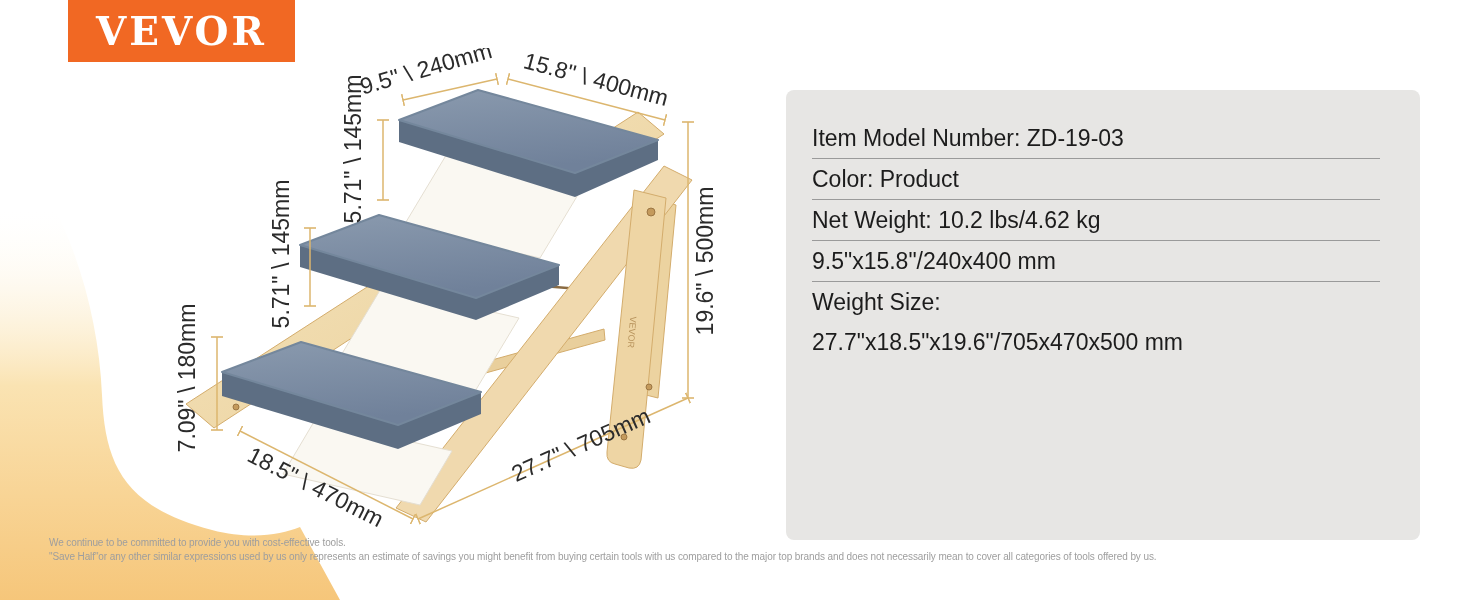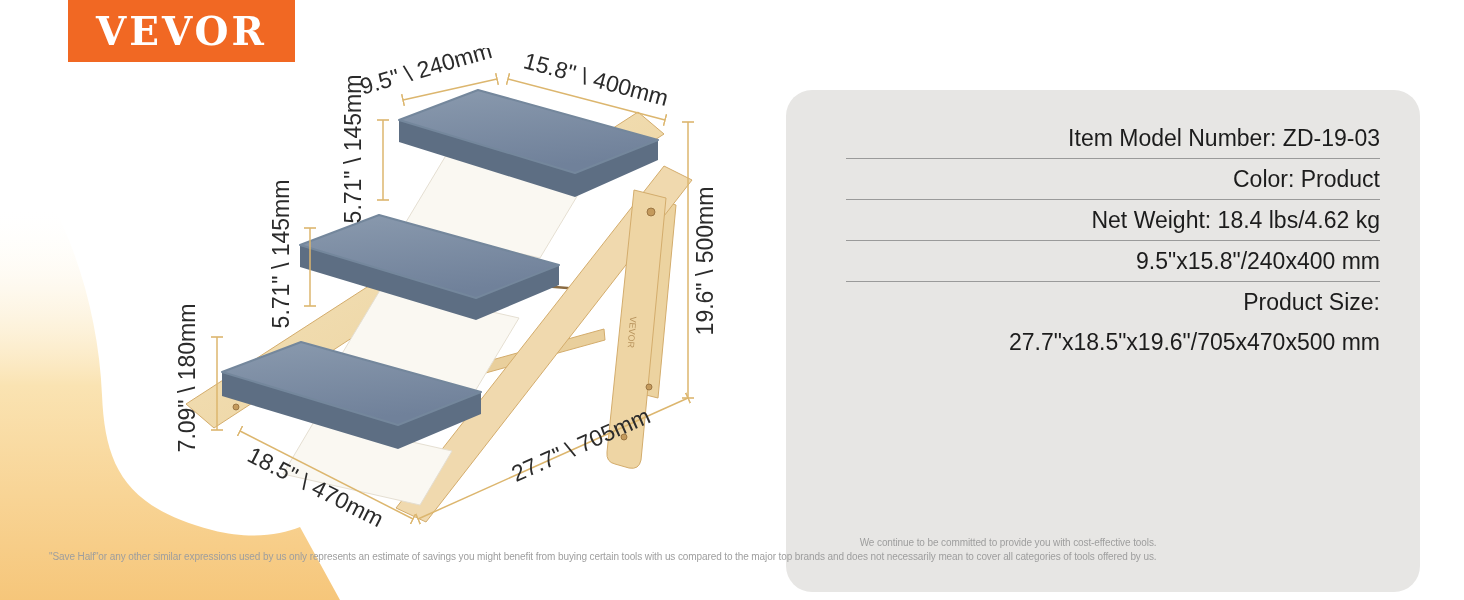--- a/index.html
+++ b/index.html
@@ -1,35 +1,34 @@
 <!DOCTYPE html>
 <html><head>
 <meta charset="utf-8">
 <style>
   html,body{margin:0;padding:0;background:#ffffff;}
   .stage{
     position:relative;width:1464px;height:600px;background:#ffffff;overflow:hidden;
     font-family:"Liberation Sans", sans-serif;
-    text-align:right;
   }
   .logo{
     position:absolute;left:68px;top:0;width:227px;height:62px;background:#f16823;
     display:flex;align-items:center;justify-content:center;z-index:3;
   }
   .logo span{
     color:#ffffff;font-family:"DejaVu Serif", serif;font-weight:800;
     font-size:39px;letter-spacing:3px;transform:scaleY(1.02);
   }
   .blob{position:absolute;left:0;top:0;z-index:1;}
   .product{position:absolute;left:165px;top:48px;z-index:2;}
   .product text{font-family:"Liberation Sans", sans-serif;}
   .panel{
-    position:absolute;left:786px;top:90px;width:634px;height:502px;
-    background:#e7e6e4;border-radius:26px;z-index:2;
-    padding:28px 40px 0 60px;box-sizing:border-box;
+    position:absolute;left:786px;top:90px;width:634px;height:450px;
+    background:#e7e6e4;border-radius:8px;z-index:2;
+    padding:28px 40px 0 26px;box-sizing:border-box;
   }
   .entry{border-bottom:1px solid #9a9a9a;}
   .entry.last{border-bottom:none;}
   .entry .line{
     height:40px;line-height:40px;font-size:23px;color:#1c1c1c;white-space:nowrap;
   }
   .footer{
     position:absolute;left:49px;top:536px;z-index:3;color:#9e9e9e;
     font-size:10px;line-height:14px;letter-spacing:-0.1px;white-space:nowrap;
   }
@@ -126,27 +125,27 @@
   </svg>
 
   <div class="panel">
     <div class="entry">
       <div class="line">Item Model Number: ZD-19-03</div>
     </div>
     <div class="entry">
       <div class="line">Color: Product</div>
     </div>
     <div class="entry">
-      <div class="line">Net Weight: 18.4 lbs/4.62 kg</div>
+      <div class="line">Net Weight: 10.2 lbs/4.62 kg</div>
     </div>
     <div class="entry">
       <div class="line">9.5"x15.8"/240x400 mm</div>
     </div>
     <div class="entry last">
-      <div class="line">Product Size:</div>
+      <div class="line">Weight Size:</div>
       <div class="line">27.7"x18.5"x19.6"/705x470x500 mm</div>
     </div>
   </div>
 
   <div class="footer">
     <div>We continue to be committed to provide you with cost-effective tools.</div>
     <div>"Save Half"or any other similar expressions used by us only represents an estimate of savings you might benefit from buying certain tools with us compared to the major top brands and does not necessarily mean to cover all categories of tools offered by us.</div>
   </div>
 
 </div>

